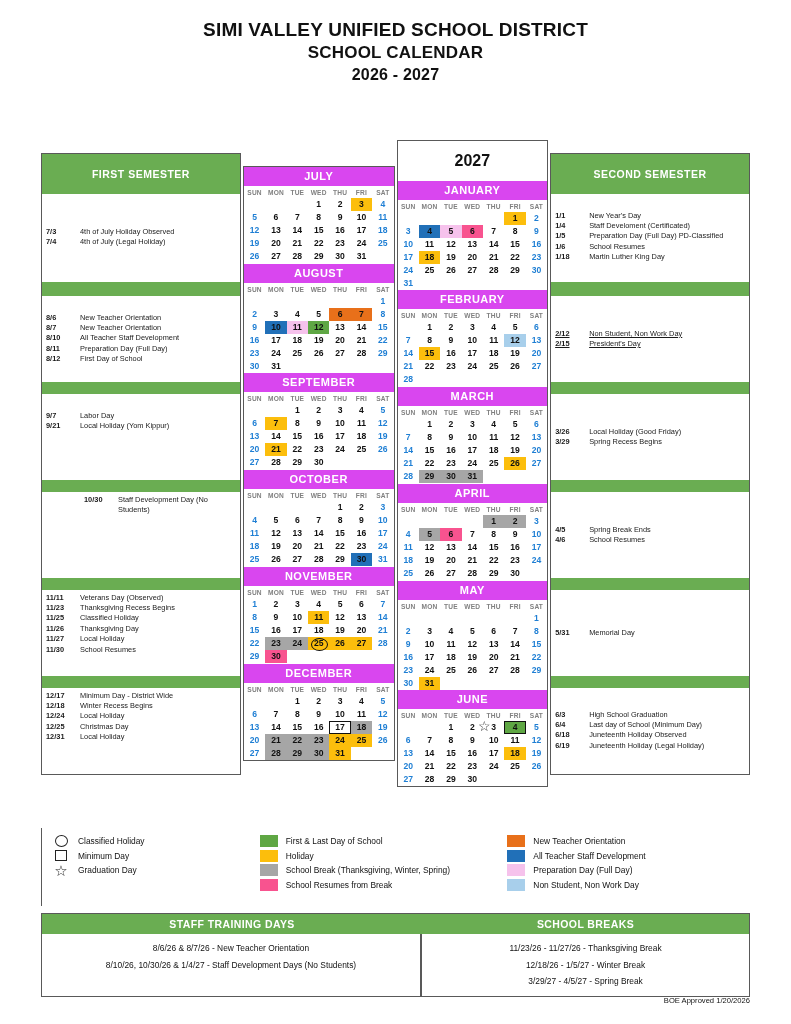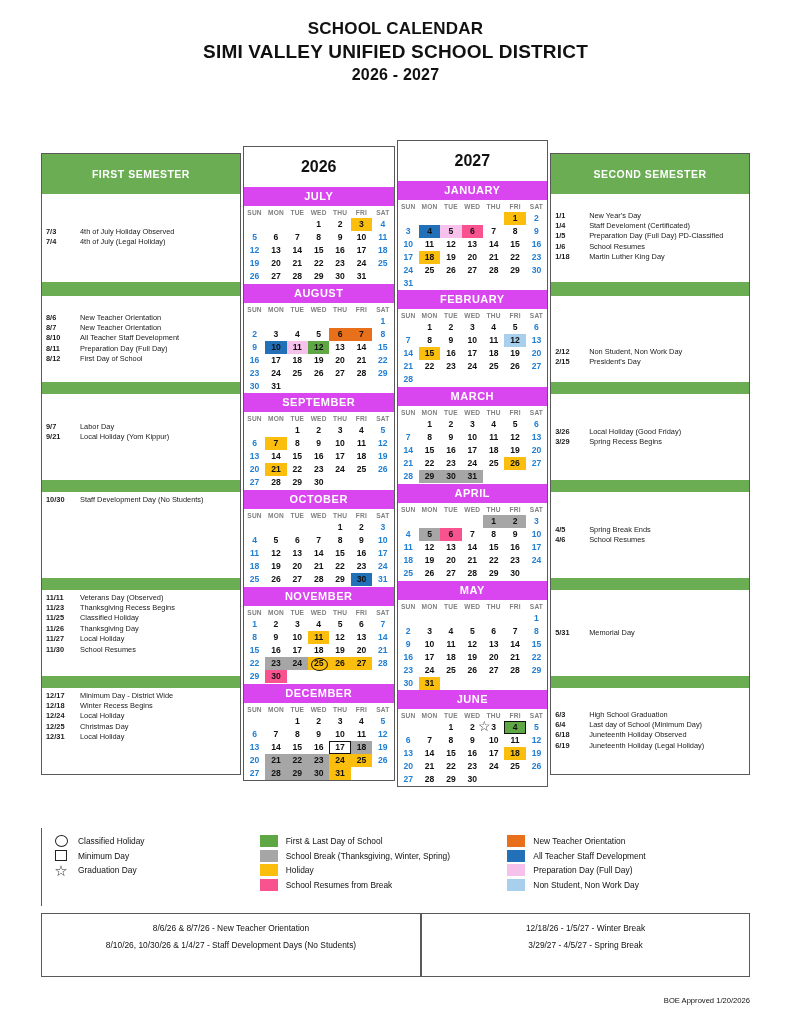--- a/index.html
+++ b/index.html
@@ -141,22 +141,22 @@
     position:absolute; right: 41px; top: 996px;
     font-size: 7.6px; color:#111;
   }
 </style>
 </head>
 <body>
 
 <div id="page">
 
   <div class="title-block">
+    <div class="title-line title-1">SIMI VALLEY UNIFIED SCHOOL DISTRICT</div>
     <div class="title-line title-2">SCHOOL CALENDAR</div>
-    <div class="title-line title-1">SIMI VALLEY UNIFIED SCHOOL DISTRICT</div>
     <div class="title-line title-3">2026 - 2027</div>
   </div>
 
   <div class="calendar-body">
 
     <div class="sem-col left" id="sem-left">
       <div class="sem-head">FIRST SEMESTER</div>
     <div class="sem-events h0" style="padding-top: 33px;">
           <div class="evt">
             <span class="evt-date">7/3</span>
@@ -184,32 +184,32 @@
           <div class="evt">
             <span class="evt-date">8/11</span>
             <span class="evt-text">Preparation Day (Full Day)</span>
           </div>
           <div class="evt">
             <span class="evt-date">8/12</span>
             <span class="evt-text">First Day of School</span>
           </div>
         </div>
         <div class="sem-spacer"></div>
-        <div class="sem-events h2" style="padding-top: 28px;">
+        <div class="sem-events h2" style="padding-top: 17px;">
           <div class="evt">
             <span class="evt-date">9/7</span>
             <span class="evt-text">Labor Day</span>
           </div>
           <div class="evt">
             <span class="evt-date">9/21</span>
             <span class="evt-text">Local Holiday (Yom Kippur)</span>
           </div>
         </div>
         <div class="sem-spacer"></div>
-        <div class="sem-events h3" style="">
+        <div class="sem-events h3" style=" margin-left: 38px;">
           <div class="evt">
             <span class="evt-date">10/30</span>
             <span class="evt-text">Staff Development Day (No Students)</span>
           </div>
         </div>
         <div class="sem-spacer"></div>
         <div class="sem-events h4" style="">
           <div class="evt">
             <span class="evt-date">11/11</span>
             <span class="evt-text">Veterans Day (Observed)</span>
@@ -254,21 +254,20 @@
             <span class="evt-text">Christmas Day</span>
           </div>
           <div class="evt">
             <span class="evt-date">12/31</span>
             <span class="evt-text">Local Holiday</span>
           </div>
         </div>
       </div>
 
     <div class="months-col" id="months-left">
-      <div class="year-head">2026</div>
     <div class="month">
           <div class="month-name">JULY</div>
           <table class="mgrid">
             <thead>
               <tr>
                 <th>SUN</th>
                 <th>MON</th>
                 <th>TUE</th>
                 <th>WED</th>
                 <th>THU</th>
@@ -1963,21 +1962,21 @@
           <div class="evt">
             <span class="evt-date">1/6</span>
             <span class="evt-text">School Resumes</span>
           </div>
           <div class="evt">
             <span class="evt-date">1/18</span>
             <span class="evt-text">Martin Luther King Day</span>
           </div>
         </div>
         <div class="sem-spacer tall"></div>
-        <div class="sem-events h1" style="padding-top: 51px;">
+        <div class="sem-events h1" style="padding-top: 33px; text-decoration: underline;">
           <div class="evt">
             <span class="evt-date">2/12</span>
             <span class="evt-text">Non Student, Non Work Day</span>
           </div>
           <div class="evt">
             <span class="evt-date">2/15</span>
             <span class="evt-text">President's Day</span>
           </div>
         </div>
         <div class="sem-spacer"></div>
@@ -2052,26 +2051,26 @@
           </span>
           <span class="leg-label">Graduation Day</span>
         </div>
       </div>
     <div class="legend-col c2" id="legend-middle">
         <div class="leg-row">
           <span class="leg-swatch" style="background: rgb(95, 167, 68);"></span>
           <span class="leg-label">First &amp; Last Day of School</span>
         </div>
         <div class="leg-row">
+          <span class="leg-swatch" style="background: rgb(252, 190, 12);"></span>
+          <span class="leg-label">Holiday</span>
+        </div>
+        <div class="leg-row">
           <span class="leg-swatch" style="background: rgb(166, 166, 166);"></span>
           <span class="leg-label">School Break (Thanksgiving, Winter, Spring)</span>
-        </div>
-        <div class="leg-row">
-          <span class="leg-swatch" style="background: rgb(252, 190, 12);"></span>
-          <span class="leg-label">Holiday</span>
         </div>
         <div class="leg-row">
           <span class="leg-swatch" style="background: rgb(248, 83, 143);"></span>
           <span class="leg-label">School Resumes from Break</span>
         </div>
       </div>
     <div class="legend-col c3" id="legend-right">
         <div class="leg-row">
           <span class="leg-swatch" style="background: rgb(232, 112, 26);"></span>
           <span class="leg-label">New Teacher Orientation</span>
@@ -2085,26 +2084,31 @@
           <span class="leg-label">Preparation Day (Full Day)</span>
         </div>
         <div class="leg-row">
           <span class="leg-swatch" style="background: rgb(168, 207, 235);"></span>
           <span class="leg-label">Non Student, Non Work Day</span>
         </div>
       </div>
   </div>
 
   <div class="bottom">
+    <div class="bottom-head">
+      <div class="bh-left">STAFF TRAINING DAYS</div>
+      <div class="bh-right">SCHOOL BREAKS</div>
+    </div>
     <div class="bottom-body">
       <div class="bb-left" id="staff-training-lines">
           <div class="bb-line">8/6/26  &amp;  8/7/26  - New Teacher Orientation</div>
           <div class="bb-line">8/10/26,  10/30/26  &amp; 1/4/27 - Staff Development Days (No Students)</div>
         </div>
       <div class="bb-right" id="school-breaks-lines">
+          <div class="bb-line">11/23/26 - 11/27/26 - Thanksgiving Break</div>
           <div class="bb-line">12/18/26 - 1/5/27 - Winter Break</div>
           <div class="bb-line">3/29/27 - 4/5/27 - Spring Break</div>
         </div>
     </div>
   </div>
 
   <div class="approved">BOE Approved 1/20/2026</div>
 
 </div>
 

